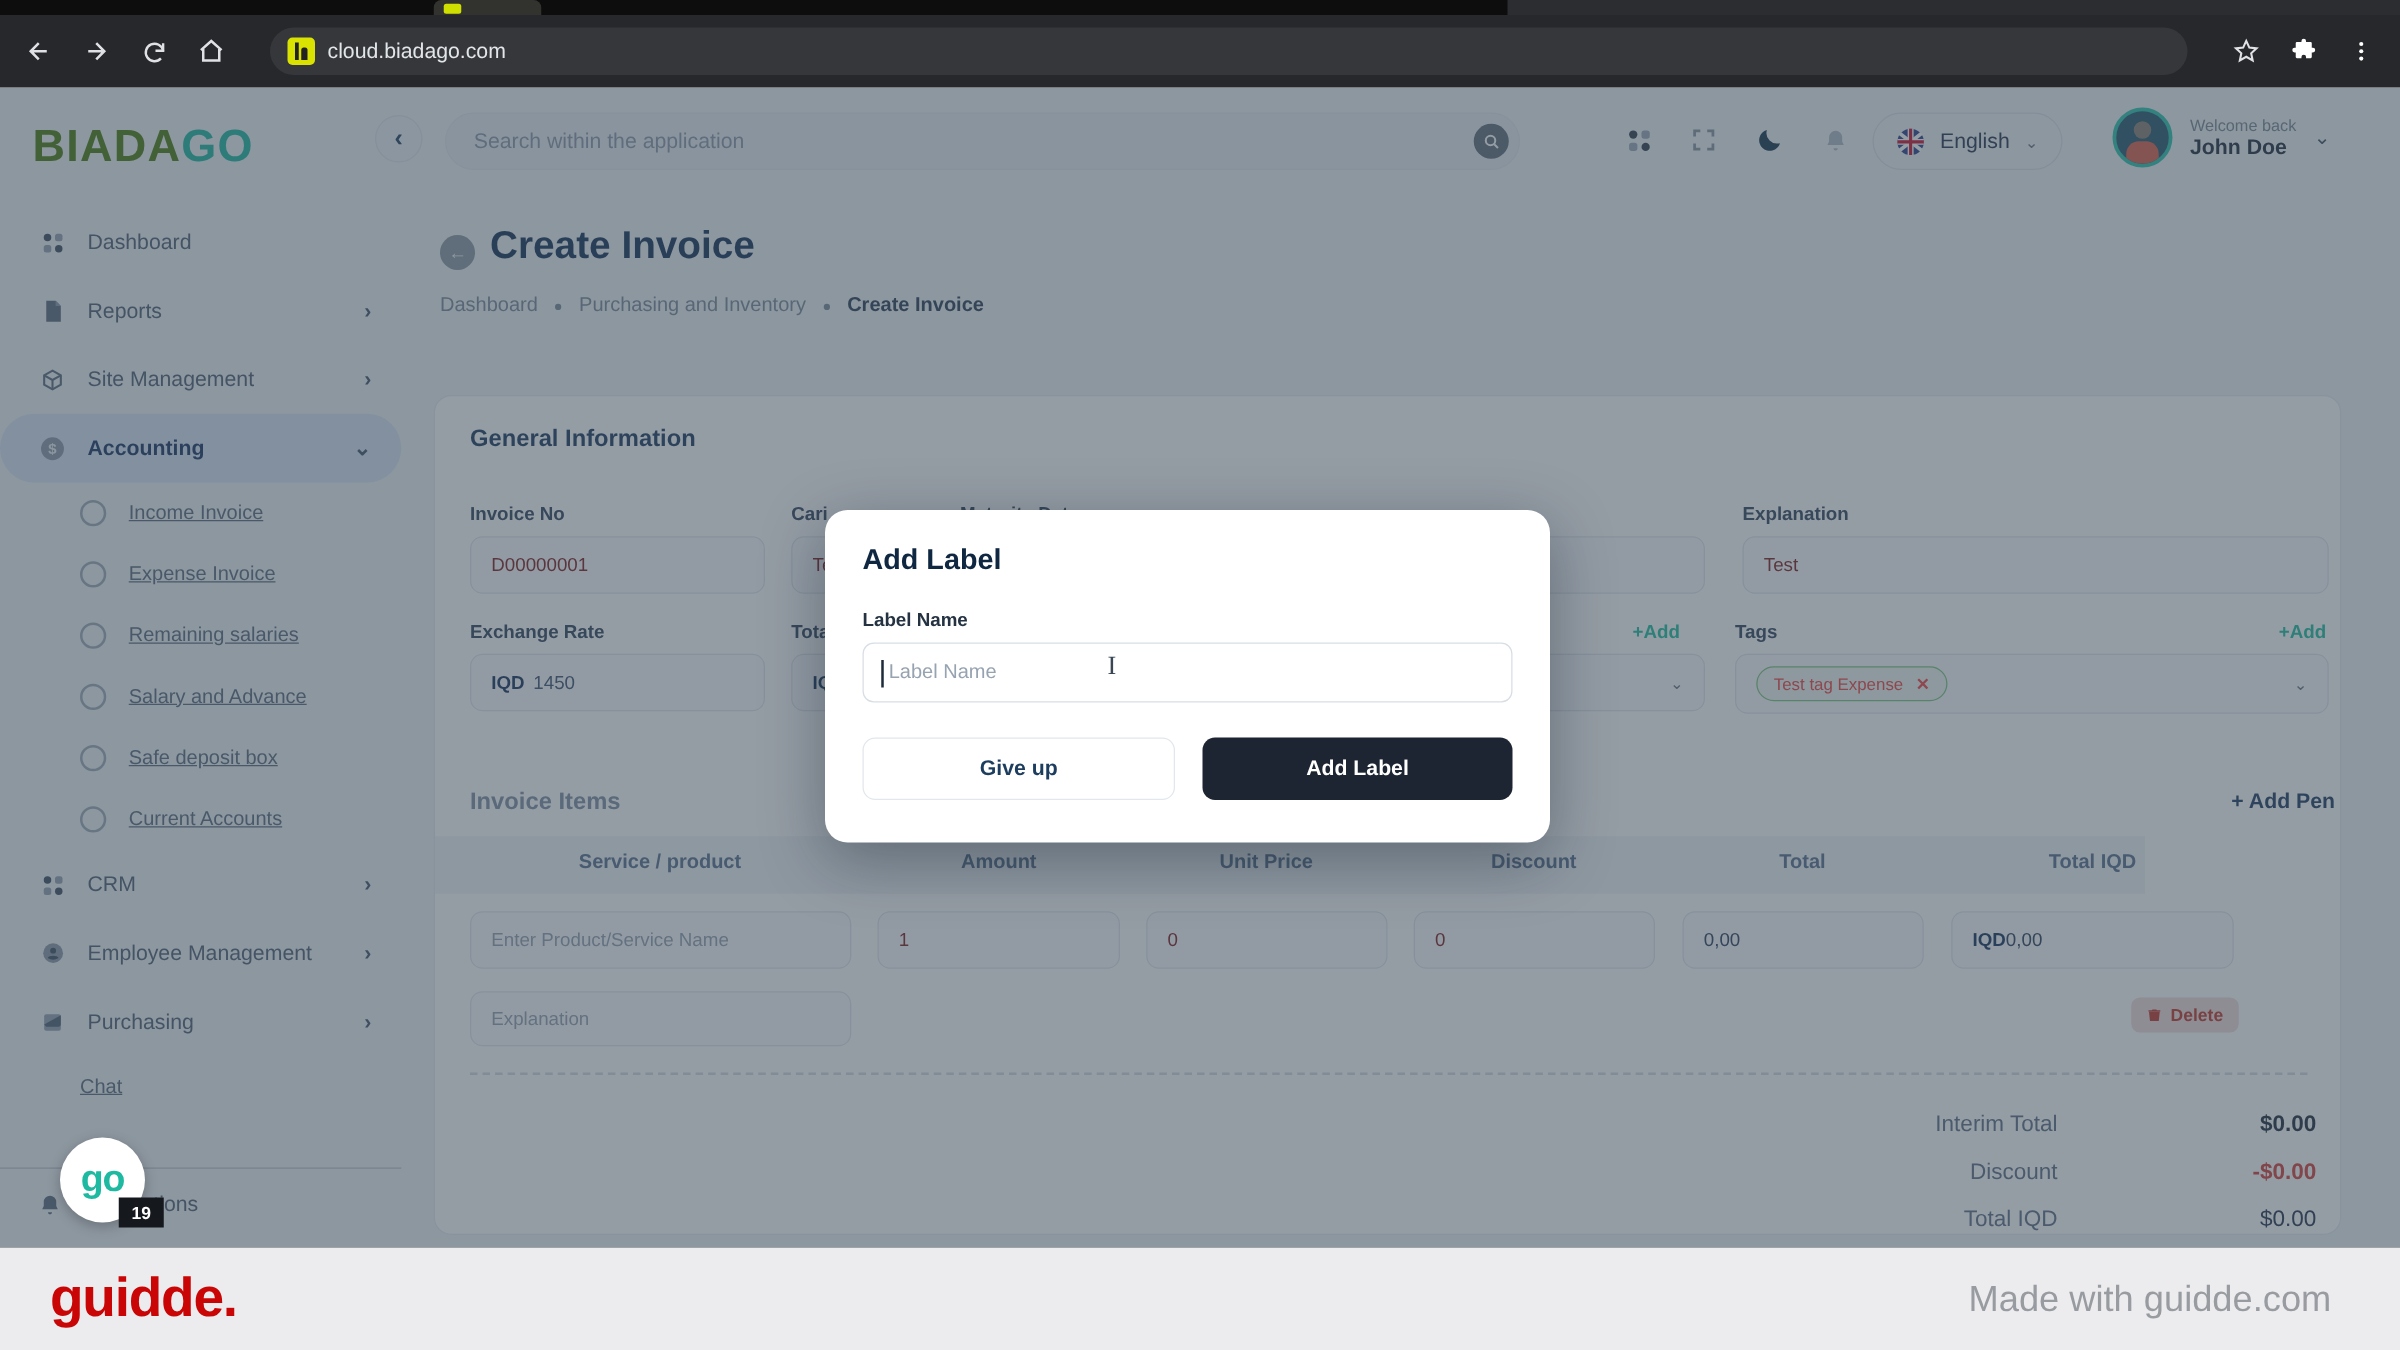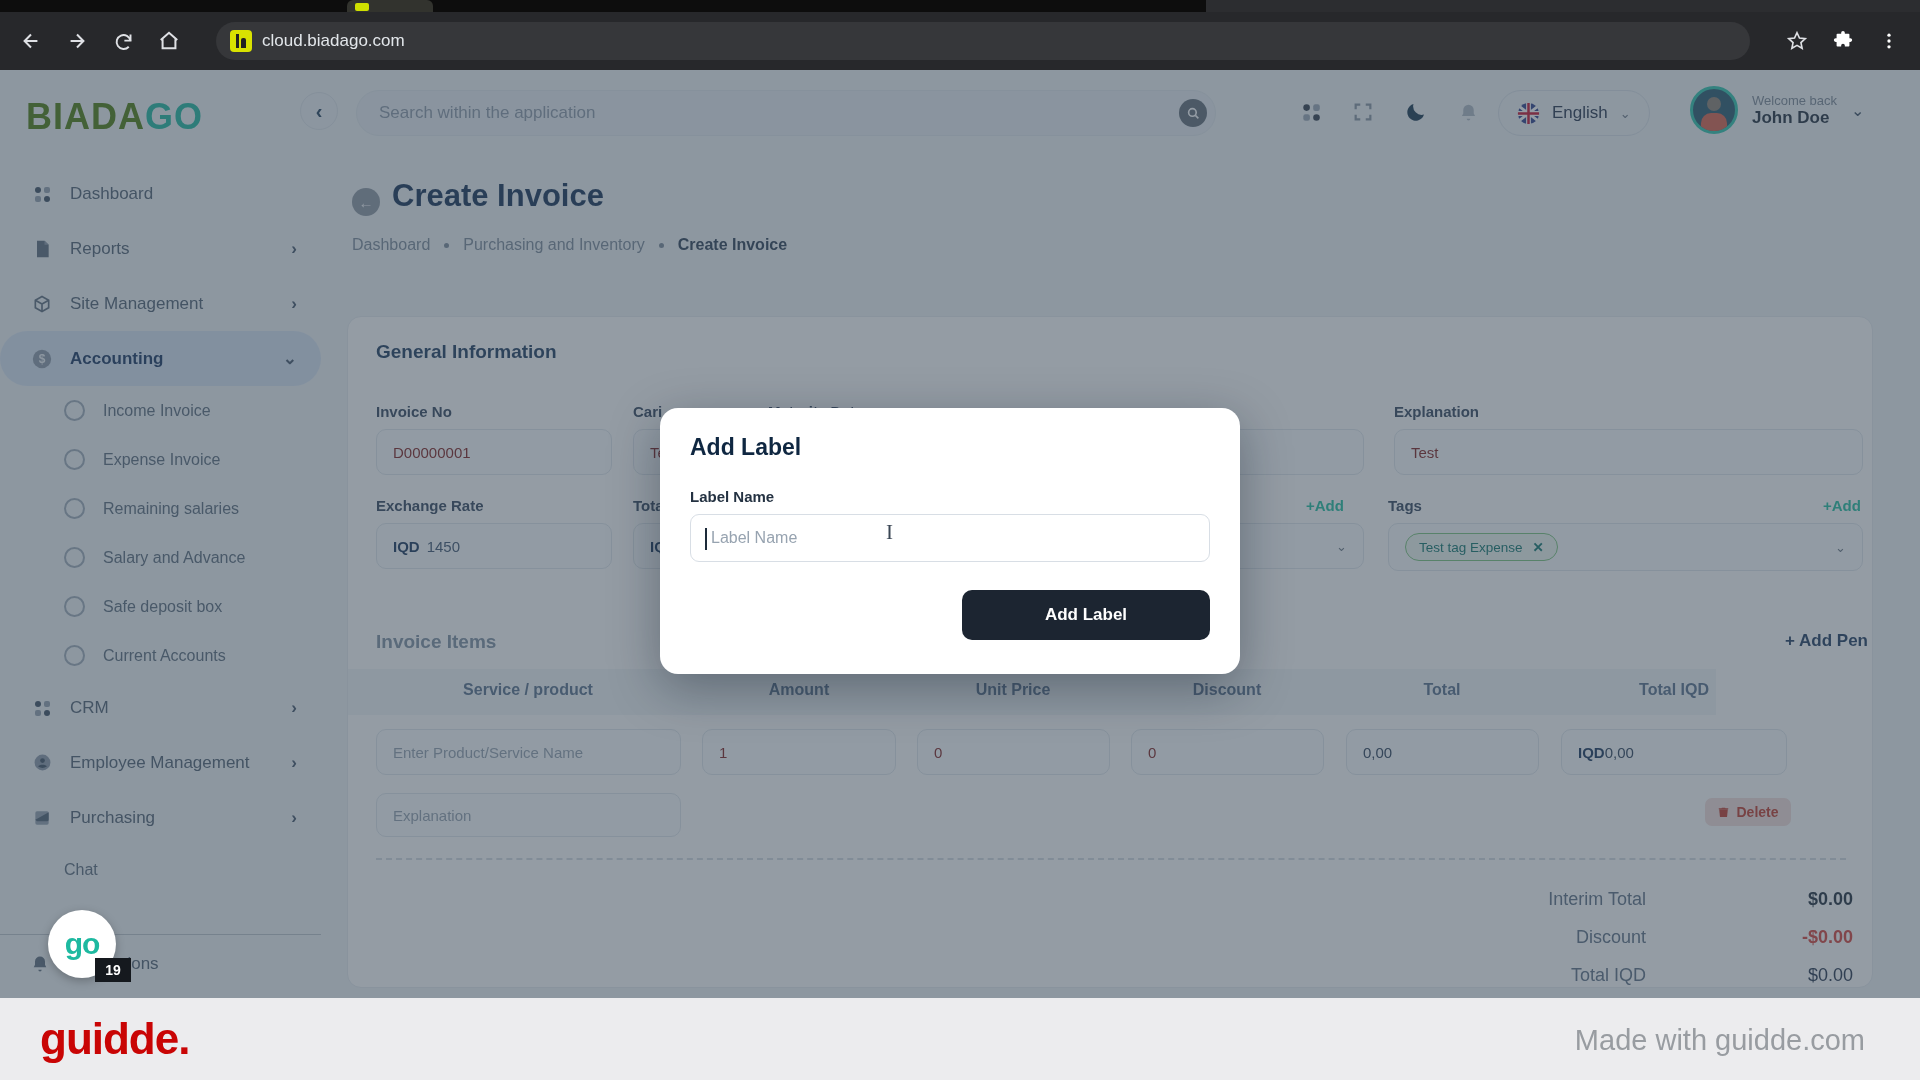--- a/index.html
+++ b/index.html
@@ -28,21 +28,21 @@
   #sidebar { position:absolute; left:0; top:0; width:321px; height:928px; }
   #logo { position:absolute; left:26px; top:26px; font-size:36px; font-weight:800; letter-spacing:1px; }
   #logo .p1 { color:#4d7c0f; } #logo .p2 { color:#1db9a0; }
   .menu { position:absolute; left:0; top:96px; width:321px; }
   .mitem { height:55px; display:flex; align-items:center; padding:0 24px 0 30px; gap:16px; color:#50617355; cursor:pointer; }
   .mitem { color:#4f6072; font-size:17px; }
   .mitem .mic { width:24px; height:24px; color:#5c6c7c; display:flex; align-items:center; justify-content:center; flex:0 0 auto; }
   .mitem .lbl { flex:1; }
   .mitem .chev { color:#43556a; font-weight:700; }
   .mitem.active { background:#d8e5f4; border-radius:28px; margin:0 0 0 0; color:#15335f; font-weight:700; }
-  .sub { height:49px; display:flex; align-items:center; padding-left:64px; gap:18px; color:#5a6b7c; font-size:16px; cursor:pointer; }
+  .sub { height:49px; display:flex; align-items:center; padding-left:64px; gap:18px; color:#5a6b7c; font-size:16px; cursor:pointer;text-decoration:underline; }
   .radio { width:21px; height:21px; border:2.5px solid #9dabb9; border-radius:50%; flex:0 0 auto; }
   #sb-divider { position:absolute; left:0; top:864px; width:321px; border-top:1px solid #9aa6b2; opacity:.6; }
   #notif { position:absolute; left:30px; top:884px; display:flex; align-items:center; gap:16px; color:#4f6072; font-size:17px; cursor:pointer; }
   #gobubble { position:absolute; left:48px; top:840px; width:68px; height:68px; background:#fff; border-radius:50%; z-index:60; box-shadow:0 3px 10px rgba(0,0,0,.25); display:flex; align-items:center; justify-content:center; cursor:pointer; }
   #gobubble .gotxt { color:#1db9a0; font-size:30px; font-weight:800; letter-spacing:-1px; }
   #gobadge { position:absolute; left:95px; top:888px; min-width:36px; height:24px; background:#15191e; color:#fff; border-radius:0; font-size:14px; font-weight:700; display:flex; align-items:center; justify-content:center; z-index:61; padding:0 8px; }
 
   
   #collapse { position:absolute; left:300px; top:22px; width:38px; height:38px; border-radius:50%; background:#edf1f5; border:1px solid #dde4ea; color:#23415e; display:flex; align-items:center; justify-content:center; font-size:20px; font-weight:700; z-index:5; cursor:pointer; }
   #searchpill { position:absolute; left:356px; top:20px; width:860px; height:46px; background:#e9eef3; border:1px solid #e0e7ed; border-radius:23px; display:flex; align-items:center; padding:0 8px 0 22px; }
@@ -70,21 +70,21 @@
   
   #card { position:absolute; left:347px; top:246px; width:1526px; height:672px; background:#fff; border:1px solid #e6ebef; border-radius:14px; }
   .sect-title { position:absolute; font-size:19px; font-weight:700; color:#1c3a5e; }
   .flabel { position:absolute; font-size:15px; font-weight:600; color:#33465e; }
   .field { position:absolute; height:46px; border:1px solid #e0e7ed; background:#fbfdfe; border-radius:10px; display:flex; align-items:center; padding:0 16px; font-size:15px; color:#3f5571; }
   .field input { width:100%; border:none; background:transparent; outline:none; font-size:15px; color:#7f1d1d; font-family:inherit; }
   .field input::placeholder { color:#93a1b0; }
   .cur { font-weight:800; color:#16335b; margin-right:7px; }
   .addlink { position:absolute; font-size:15px; font-weight:600; color:#1fbfa0; cursor:pointer; }
   .chevdown { color:#6b7886; font-size:13px; }
-  #tagpill { display:inline-flex; align-items:center; gap:10px; border:1.5px solid #7bc67e; background:rgba(102,187,106,.08); color:#0f766e; border-radius:16px; padding:5px 13px; font-size:13.5px; cursor:default; }
+  #tagpill { display:inline-flex; align-items:center; gap:10px; border:1.5px solid #7bc67e; background:rgba(102,187,106,.08); color:#ef4444; border-radius:16px; padding:5px 13px; font-size:13.5px; cursor:default; }
   #tagpill .x { font-weight:700; cursor:pointer; }
 
   .colhead { position:absolute; top:364px; font-size:16px; font-weight:700; color:#57708c; transform:translateX(-50%); }
   #theadband { position:absolute; left:0; top:352px; width:1368px; height:46px; background:#f2f5f8; }
   .cell-val { font-size:15px; color:#2e425c; }
   #deletebtn { position:absolute; left:1357px; top:481px; width:86px; height:28px; background:#f3dddb; border-radius:7px; color:#c0392b; font-size:14px; font-weight:700; display:flex; align-items:center; justify-content:center; gap:6px; cursor:pointer; }
   #dashdiv { position:absolute; left:28px; top:541px; width:1470px; border-top:2px dashed #d4dbe2; }
   .trow-label { position:absolute; width:300px; text-align:right; font-size:18px; color:#5d7085; }
   .trow-val { position:absolute; width:200px; text-align:right; font-size:18px; font-weight:700; color:#1d2b3a; }
   .trow-val.red { color:#d4403a; }
@@ -464,19 +464,20 @@
 </div>
 
 <div id="modal">
   <h2>Add Label</h2>
   <div id="mlabel">Label Name</div>
   <div id="minput">
     <div id="caret"></div>
     <input style="padding-left: 4px;" placeholder="Label Name">
   </div>
   <span id="ibeam">I</span>
+  <div class="mbtn" id="btn-cancel">Give up</div>
   <div class="mbtn" id="btn-submit">Add Label</div>
 </div>
 
 <div id="footer">
   <div id="brand">guidde.</div>
   <div id="madewith">Made with guidde.com</div>
 </div>
 
 </body></html>

